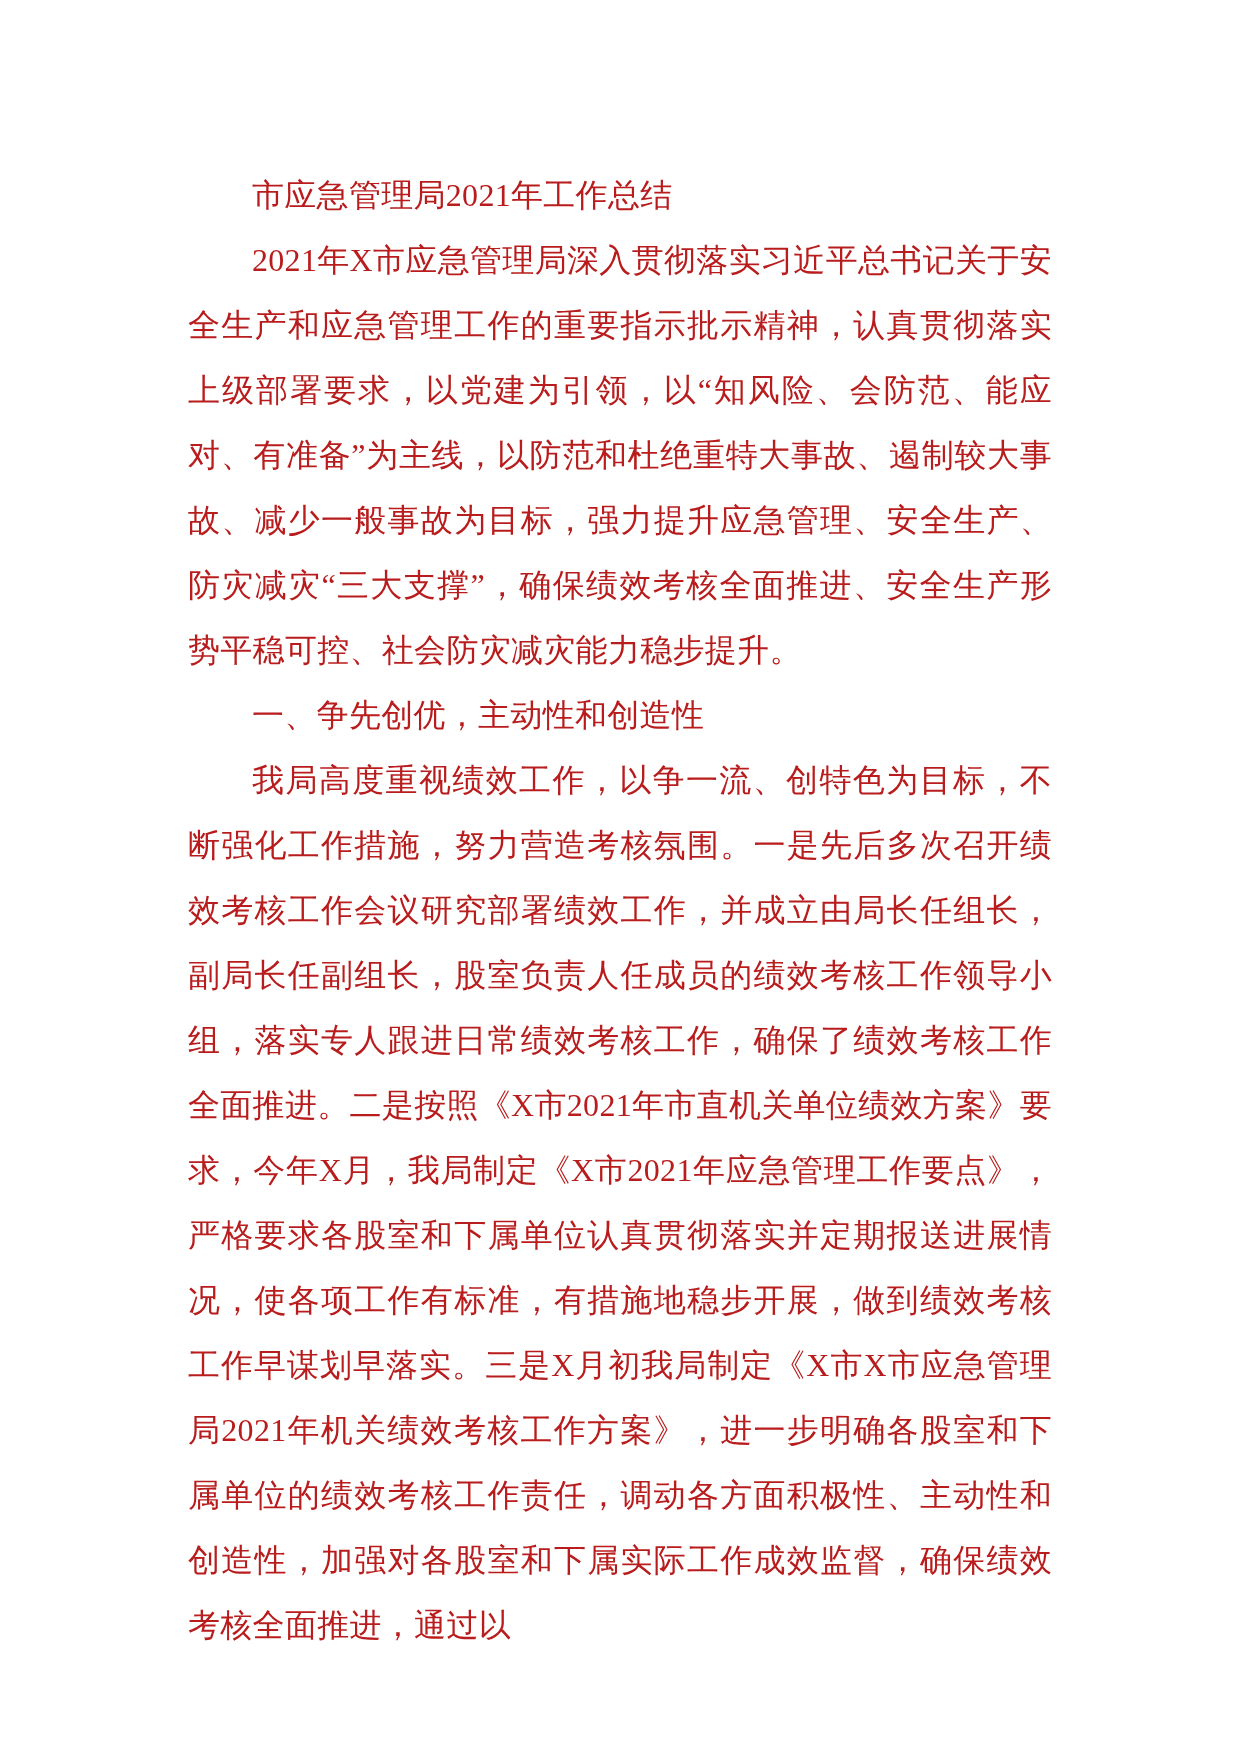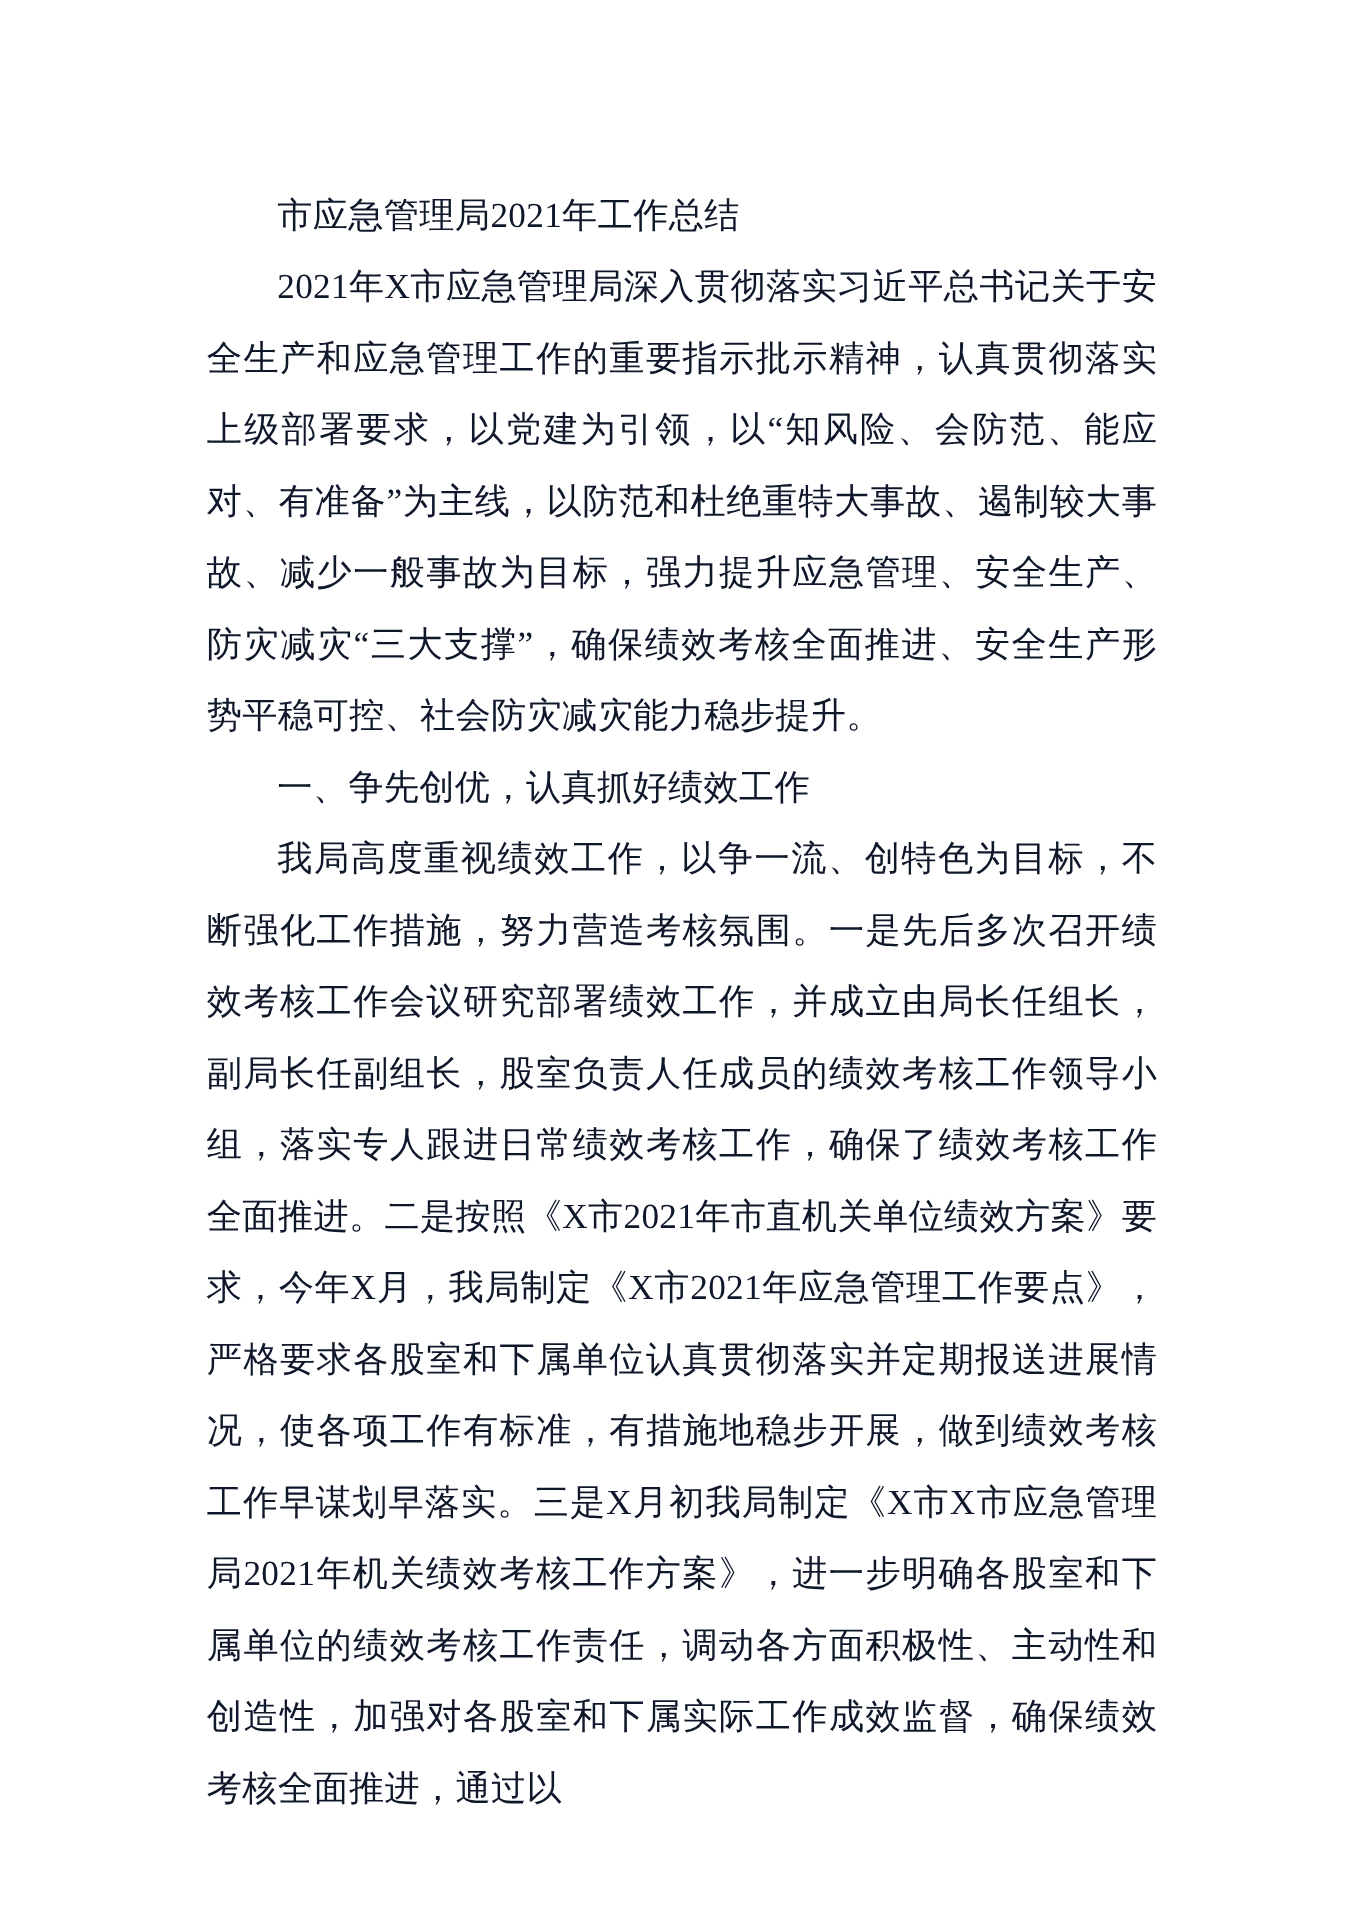--- a/index.html
+++ b/index.html
@@ -9,21 +9,21 @@
   }
   .page {
     position: relative;
     width: 1240px;
     height: 1754px;
     margin: 0 auto;
     background: #ffffff;
     box-sizing: border-box;
     padding: 163px 188px 0 188px;
     overflow: hidden;
-    color: #0f172a;
+    color: #b91c1c;
     font-family: "Liberation Serif", "DejaVu Serif", serif;
   }
   .doc-text p {
     margin: 0;
     font-size: 32px;
     line-height: 65px;
     text-align: justify;
     text-indent: 2em;
     word-break: normal;
     overflow-wrap: break-word;
@@ -31,16 +31,16 @@
     letter-spacing: 0.3px;
   }
 </style>
 </head>
 <body>
 
 <div class="page">
   <div class="doc-text">
     <p>市应急管理局2021年工作总结</p>
     <p>2021年X市应急管理局深入贯彻落实习近平总书记关于安全生产和应急管理工作的重要指示批示精神，认真贯彻落实上级部署要求，以党建为引领，以“知风险、会防范、能应对、有准备”为主线，以防范和杜绝重特大事故、遏制较大事故、减少一般事故为目标，强力提升应急管理、安全生产、防灾减灾“三大支撑”，确保绩效考核全面推进、安全生产形势平稳可控、社会防灾减灾能力稳步提升。</p>
-    <p>一、争先创优，认真抓好绩效工作</p>
+    <p>一、争先创优，主动性和创造性</p>
     <p>我局高度重视绩效工作，以争一流、创特色为目标，不断强化工作措施，努力营造考核氛围。一是先后多次召开绩效考核工作会议研究部署绩效工作，并成立由局长任组长，副局长任副组长，股室负责人任成员的绩效考核工作领导小组，落实专人跟进日常绩效考核工作，确保了绩效考核工作全面推进。二是按照《X市2021年市直机关单位绩效方案》要求，今年X月，我局制定《X市2021年应急管理工作要点》，严格要求各股室和下属单位认真贯彻落实并定期报送进展情况，使各项工作有标准，有措施地稳步开展，做到绩效考核工作早谋划早落实。三是X月初我局制定《X市X市应急管理局2021年机关绩效考核工作方案》，进一步明确各股室和下属单位的绩效考核工作责任，调动各方面积极性、主动性和创造性，加强对各股室和下属实际工作成效监督，确保绩效考核全面推进，通过以</p>
   </div>
 </div>
 
 </body></html>

